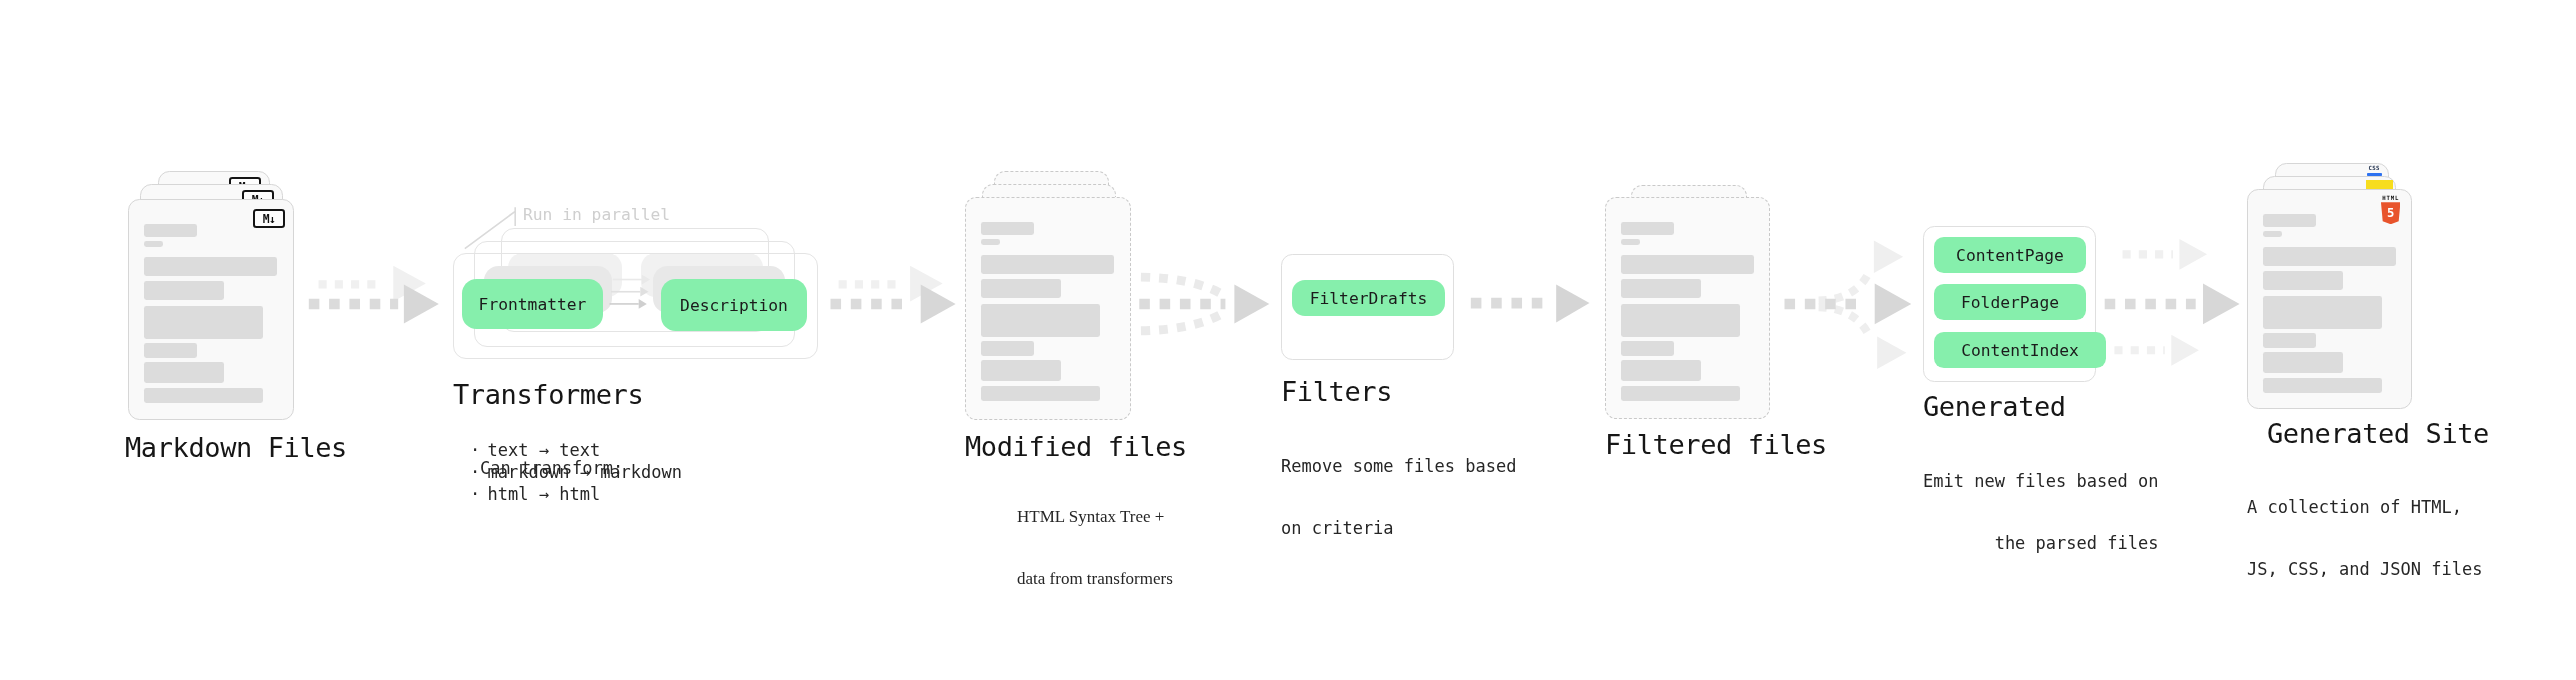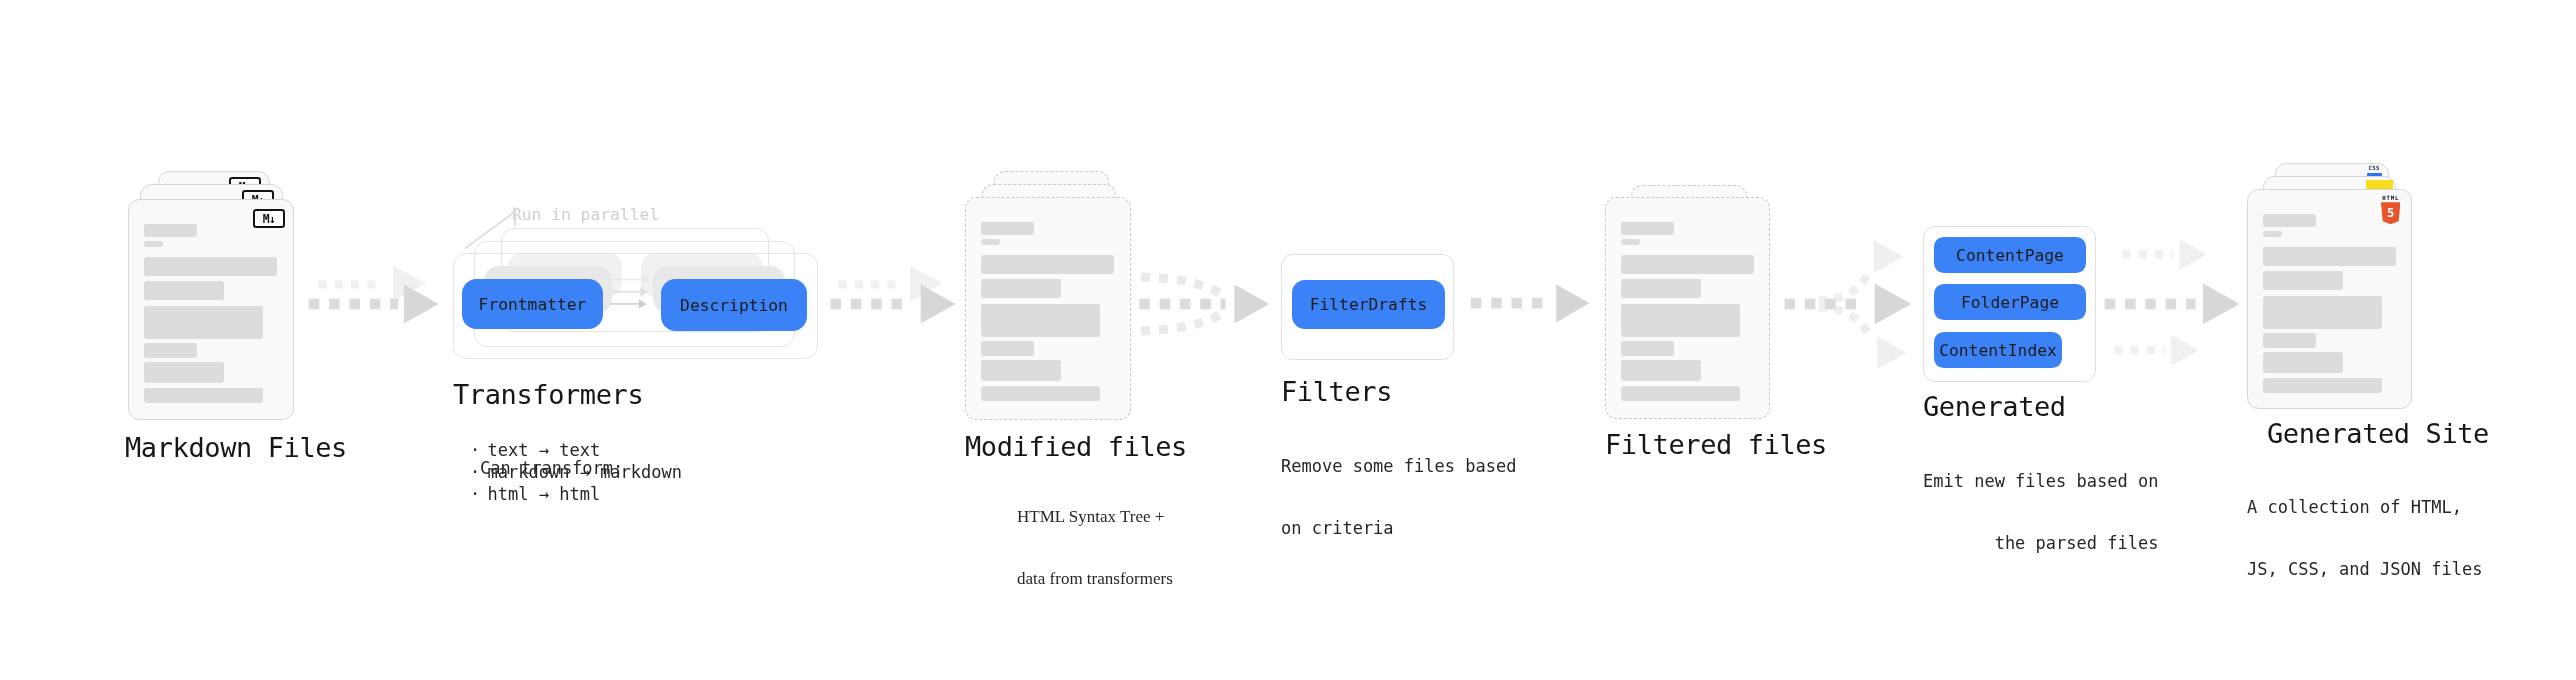--- a/index.html
+++ b/index.html
@@ -28,35 +28,35 @@
   .html5 .t{font-size:5.7px;font-weight:bold;letter-spacing:0.8px;color:#111;line-height:6.5px;}
   .html5 .shield{width:19.5px;height:22px;margin:0.8px auto 0;background:#e8542c;
        clip-path:polygon(0 0,100% 0,91% 87%,50% 100%,9% 87%);
        color:#fff;font-size:12.2px;font-weight:bold;display:flex;align-items:center;justify-content:center;}
   .cssb{position:absolute;top:2.4px;right:6.5px;text-align:center;}
   .cssb .t{font-size:5.7px;font-weight:bold;color:#20304d;line-height:5.7px;letter-spacing:0.4px;}
   .cssb .under{display:block;width:14.6px;height:2.8px;background:#2d72f0;margin-top:0.8px;border-radius:0.8px;}
   .jsb{position:absolute;top:3.3px;right:1.6px;width:27px;height:10.6px;background:#f7dd1e;}
   
   .tcard{position:absolute;border:1.3px solid #e4e4e4;border-radius:13px;box-sizing:border-box;background:transparent;}
-  .pill{position:absolute;border-radius:14.6px;background:#3b82f6;color:#1b1b1b;font-size:16.3px;
+  .pill{position:absolute;border-radius:14.6px;background:#86efac;color:#1b1b1b;font-size:16.3px;
         display:flex;align-items:center;justify-content:center;white-space:pre;}
   .pill--l2{background:#e8e8e8;}
   .pill--l3{background:#f1f1f1;}
   .pill--sm{border-radius:9.8px;}
   
   .panel{position:absolute;background:#ffffff;border:1.3px solid #dfdfdf;border-radius:11.4px;box-sizing:border-box;}
   
   .title{position:absolute;font-size:27px;color:#161616;white-space:pre;letter-spacing:-0.4px;}
   .sub{position:absolute;font-size:17px;color:#262626;white-space:pre;}
   .sub div{height:22px;line-height:22px;}
   .bullets{position:absolute;font-size:17px;color:#262626;}
   .brow{display:flex;height:22px;line-height:22px;white-space:pre;}
   .brow .bch{margin-right:7.3px;}
-  .runlabel{position:absolute;left:512px;top:205px;font-size:16.3px;color:#cfcfcf;white-space:pre;text-align:center;}
+  .runlabel{position:absolute;left:523px;top:205px;font-size:16.3px;color:#cfcfcf;white-space:pre;text-align:center;}
   .ovl{position:absolute;left:0;top:0;z-index:40;pointer-events:none;}
 </style>
 </head>
 <body>
 
 <div class="canvas">
 
   <svg class="ovl" width="2576" height="681" viewBox="0 0 3170 838">
 
     <g>
@@ -185,21 +185,21 @@
     </div>
     <div class="title" style="left:965px;top:431px;">Modified files</div>
     <div class="sub" style="left:1017px;top:466px;font-family:Liberation Serif, serif;">
       <div>HTML Syntax Tree +</div>
       <div>data from transformers</div>
     </div>
   </div>
 
   <div>
     <div class="panel" style="left:1281px;top:254px;width:173px;height:106px;"></div>
-    <div class="pill" style="left:1292px;top:280px;width:153px;height:49px;border-radius:13px;">FilterDrafts</div>
+    <div class="pill" style="left:1292px;top:280px;width:153px;height:36px;border-radius:13px;">FilterDrafts</div>
     <div class="title" style="left:1281px;top:376px;">Filters</div>
     <div class="sub" style="left:1281px;top:415px;">
       <div>Remove some files based</div>
       <div>on criteria</div>
     </div>
   </div>
 
   <div>
     <div class="doc doc--dashed" style="left:1631px;top:185px;width:116px;height:228px;"></div>
     <div class="doc doc--dashed" style="left:1605px;top:197px;width:165px;height:222px;">
@@ -212,21 +212,21 @@
       <div class="line-bar lb7"></div>
       <div class="line-bar lb8"></div>
     </div>
     <div class="title" style="left:1605px;top:429px;">Filtered files</div>
   </div>
 
   <div>
     <div class="panel" style="left:1923px;top:226px;width:173px;height:156px;"></div>
     <div class="pill pill--sm" style="left:1934px;top:237px;width:152px;height:36px;">ContentPage</div>
     <div class="pill pill--sm" style="left:1934px;top:284px;width:152px;height:36px;">FolderPage</div>
-    <div class="pill pill--sm" style="left:1934px;top:332px;width:128px;height:36px;">ContentIndex</div>
+    <div class="pill pill--sm" style="left:1934px;top:332px;width:172px;height:36px;">ContentIndex</div>
     <div class="title" style="left:1923px;top:391px;">Generated</div>
     <div class="sub" style="left:1923px;top:430px;text-align:right;">
       <div>Emit new files based on</div>
       <div>the parsed files</div>
     </div>
   </div>
 
   <div>
     <div class="doc" style="left:2275px;top:163px;width:114px;height:228px;">
       <div class="cssb">

